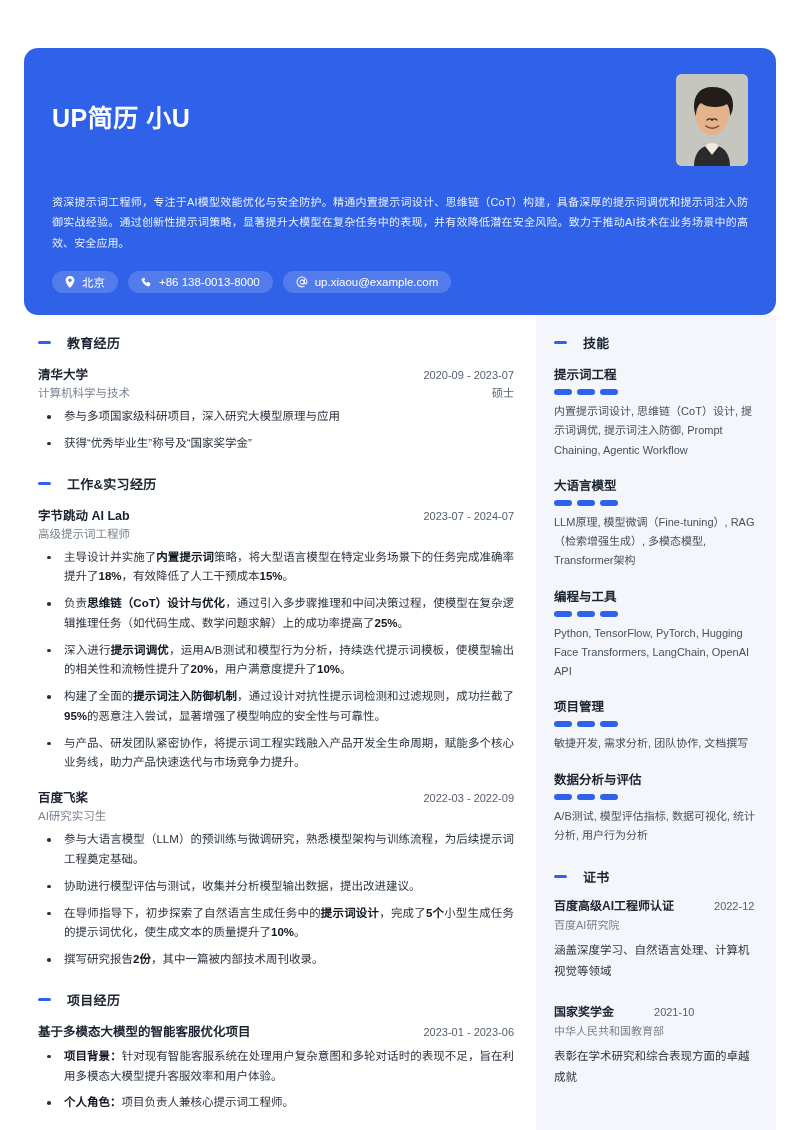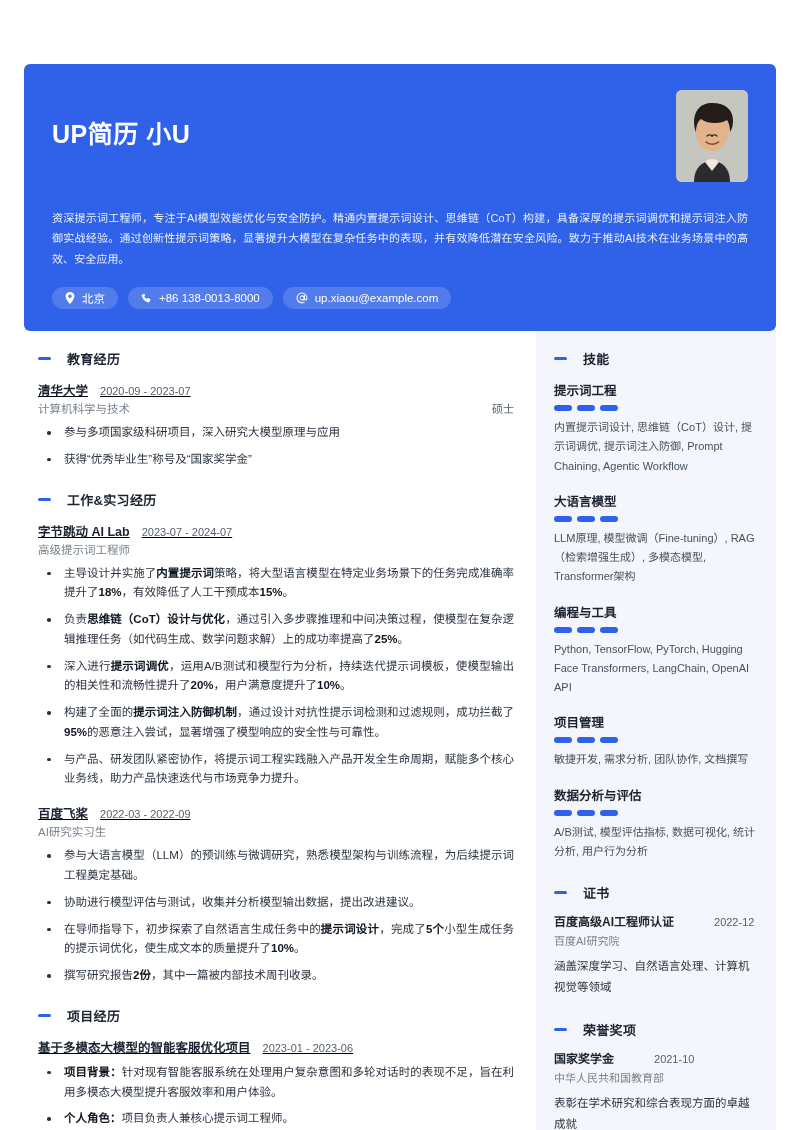--- a/index.html
+++ b/index.html
@@ -14,25 +14,24 @@
     width: 800px;
     height: 1130px;
     position: relative;
     padding: 48px 24px 0 24px;
     overflow: hidden;
   }
 
   
   .header {
     background: #2f62e8;
-    border-radius: 6px;
+    border-radius: 14px;
     padding: 26px 28px 22px 28px;
     position: relative;
     color: #ffffff;
-    margin-top: 16px;
   }
   .header-top {
     display: flex;
     align-items: flex-start;
     justify-content: space-between;
     min-height: 86px;
   }
   .name-block { padding-top: 24px; }
   .name {
     font-size: 25px;
@@ -123,22 +122,22 @@
     letter-spacing: 0.3px;
   }
   .sec { margin-bottom: 20px; }
   .sec-side { margin-bottom: 22px; }
 
   
   .entry { margin-bottom: 14px; }
   .entry-row {
     display: flex;
     align-items: baseline;
+    justify-content: space-between;
     gap: 12px;
-    text-decoration: underline;
   }
   .entry-org {
     font-size: 12.5px;
     font-weight: bold;
     color: #1b2330;
   }
   .entry-period {
     font-size: 11px;
     color: #55606e;
     white-space: nowrap;
@@ -434,24 +433,20 @@
           <div class="side-row">
             <span class="side-title">百度高级AI工程师认证</span>
             <span class="side-date">2022-12</span>
           </div>
           <div class="side-issuer">百度AI研究院</div>
           <div class="side-desc">涵盖深度学习、自然语言处理、计算机视觉等领域</div>
         </div>
       </div>
 
       <div class="sec-side">
-        <div class="sec-head">
-          <span class="dash"></span>
-          <span class="txt">荣誉奖项</span>
-        </div>
         <div class="side-entry">
           <div class="side-row">
             <span class="side-title">国家奖学金</span>
             <span class="side-date">2021-10</span>
           </div>
           <div class="side-issuer">中华人民共和国教育部</div>
           <div class="side-desc">表彰在学术研究和综合表现方面的卓越成就</div>
         </div>
 
       </div>

